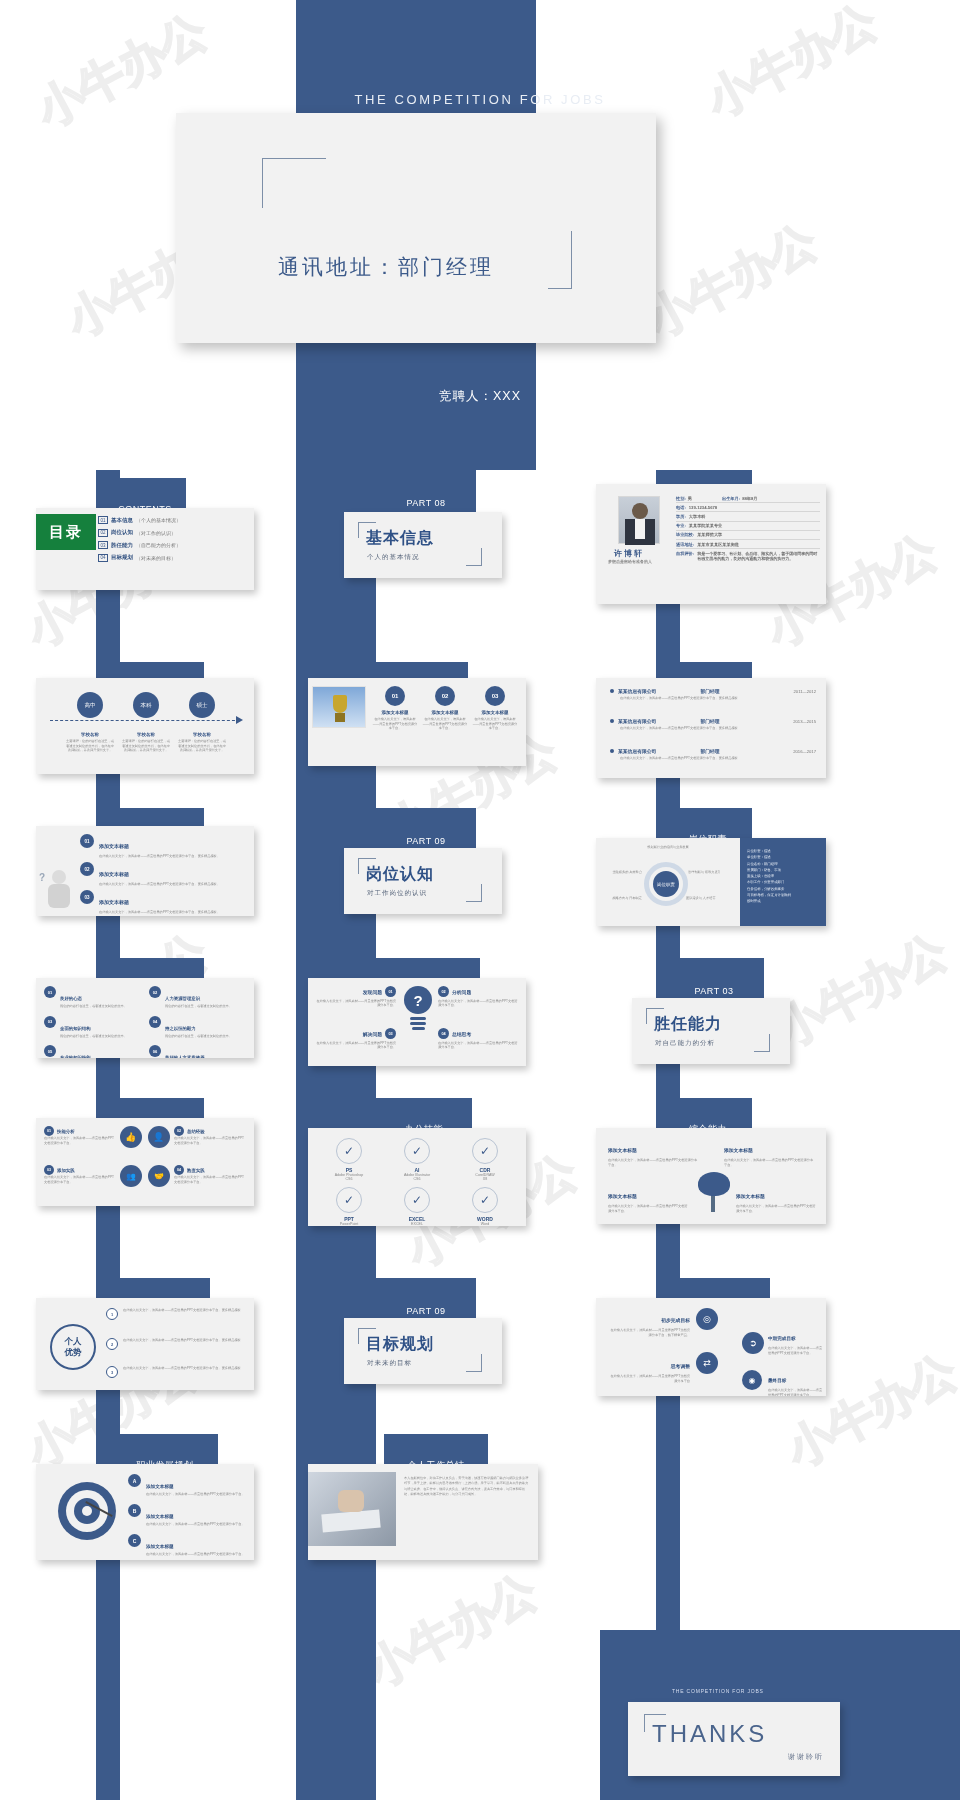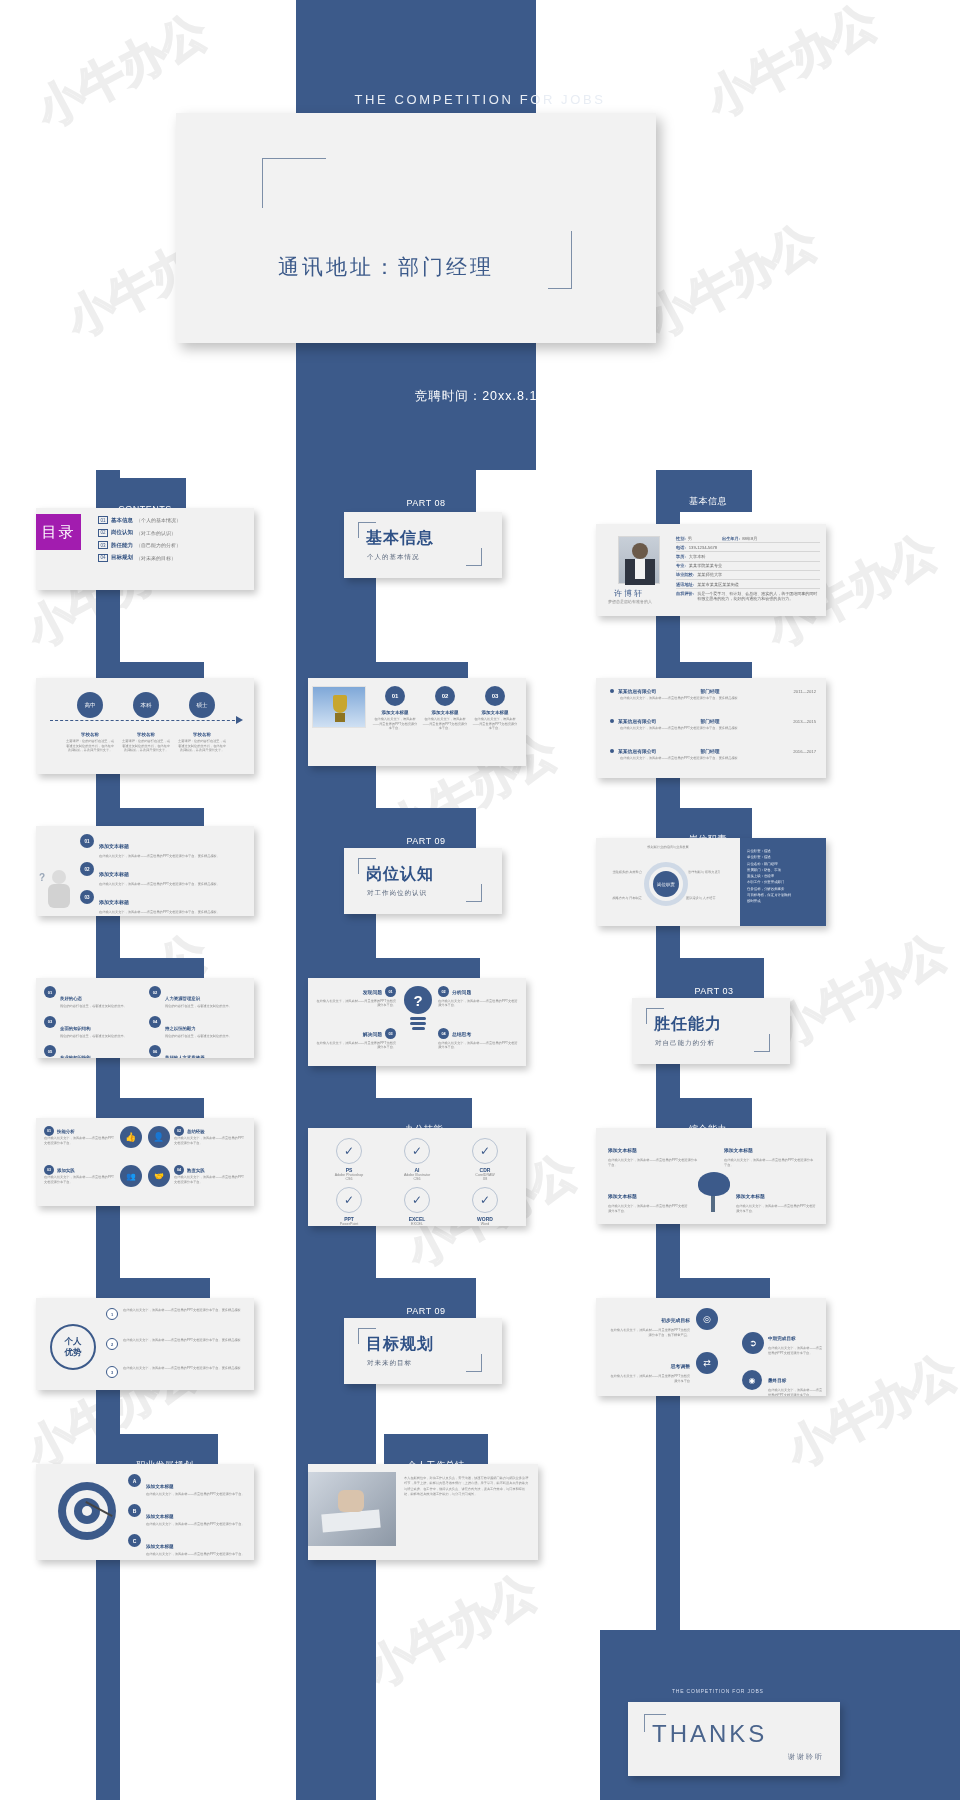--- a/index.html
+++ b/index.html
@@ -59,28 +59,28 @@
 <div class="bb" style="left:656px;top:470px;width:24px;height:1160px;"></div>
 <div class="bb" style="left:600px;top:1630px;width:360px;height:170px;"></div>
 
 <div id="eyebrow">THE COMPETITION FOR JOBS</div>
 <div class="card" id="title-card">
   <div class="bracket" style="left:86px;top:45px;width:64px;height:50px;border-right:none;border-bottom:none;"></div>
   <div class="bracket" style="left:372px;top:118px;width:24px;height:58px;border-left:none;border-top:none;"></div>
   <div id="title-sub">通讯地址：部门经理</div>
 </div>
 <div id="presenter">
-  <div>竞聘时间：20xx.8.10</div>
+  <div>竞聘人：XXX</div>
 </div>
 
 <div class="hdr" style="left:104px;top:478px;width:82px;height:40px;">
   <span>CONTENTS</span>
 </div>
 <div class="card" style="left:36px;top:508px;width:218px;height:82px;">
-  <div style="position:absolute;left:0;top:6px;width:45px;height:36px;background:#a21caf;color:#fff;display:flex;align-items:center;justify-content:center;font-size:15px;font-weight:normal;letter-spacing:2px;">
+  <div style="position:absolute;left:0;top:6px;width:60px;height:36px;background:#15803d;color:#fff;display:flex;align-items:center;justify-content:center;font-size:15px;font-weight:bold;letter-spacing:2px;">
     <span>目录</span>
   </div>
   <div style="position:absolute;left:62px;top:8px;right:6px;">
     <div style="display:flex;align-items:center;gap:3px;margin-bottom:4.5px;">
       <span style="font-size:4.5px;color:#3c5a8a;border:.6px solid #3c5a8a;padding:.5px 1.5px;">01</span>
       <span style="font-size:5.5px;font-weight:bold;color:#2f4f7f;">基本信息</span>
       <span style="font-size:5px;color:#777;">（个人的基本情况）</span>
     </div>
     <div style="display:flex;align-items:center;gap:3px;margin-bottom:4.5px;">
       <span style="font-size:4.5px;color:#3c5a8a;border:.6px solid #3c5a8a;padding:.5px 1.5px;">02</span>
@@ -106,21 +106,21 @@
 <div class="card" style="left:344px;top:512px;width:158px;height:66px;">
   <div class="bracket" style="left:14px;top:10px;width:18px;height:16px;border-right:none;border-bottom:none;"></div>
   <div style="position:absolute;left:22px;top:16px;font-size:16px;font-weight:bold;color:#2f5186;letter-spacing:1px;">基本信息</div>
   <div style="position:absolute;left:23px;top:41px;font-size:6.5px;color:#56647a;letter-spacing:1px;">个人的基本情况</div>
   <div class="bracket" style="left:122px;top:36px;width:16px;height:18px;border-left:none;border-top:none;"></div>
 </div>
 
 <div class="hdr" style="left:664px;top:470px;width:88px;height:42px;">
   <span>基本信息</span>
 </div>
-<div class="card" style="left:596px;top:524px;width:230px;height:92px;">
+<div class="card" style="left:596px;top:484px;width:230px;height:120px;font-weight:bold;">
   <div style="position:absolute;left:22px;top:12px;width:42px;height:48px;background:linear-gradient(#c8cfd8,#aeb7c2);border:1px solid #d8d8d8;">
     <div style="position:absolute;left:13px;top:6px;width:16px;height:16px;border-radius:50%;background:#6b5a4a;"></div>
     <div style="position:absolute;left:6px;top:22px;width:30px;height:26px;background:#2e3440;"></div>
     <div style="position:absolute;left:16px;top:22px;width:10px;height:20px;background:#f2f2f2;"></div>
   </div>
   <div style="position:absolute;left:18px;top:64px;font-size:8px;color:#3c5a8a;letter-spacing:2px;">许博轩</div>
   <div style="position:absolute;left:12px;top:75px;font-size:4px;color:#888;">梦想总是留给有准备的人</div>
   <div style="position:absolute;left:80px;top:10px;right:6px;">
     <div style="display:flex;gap:30px;border-bottom:.5px solid #d6d6d6;padding:1.6px 0;">
       <span style="display:flex;gap:2px;">

